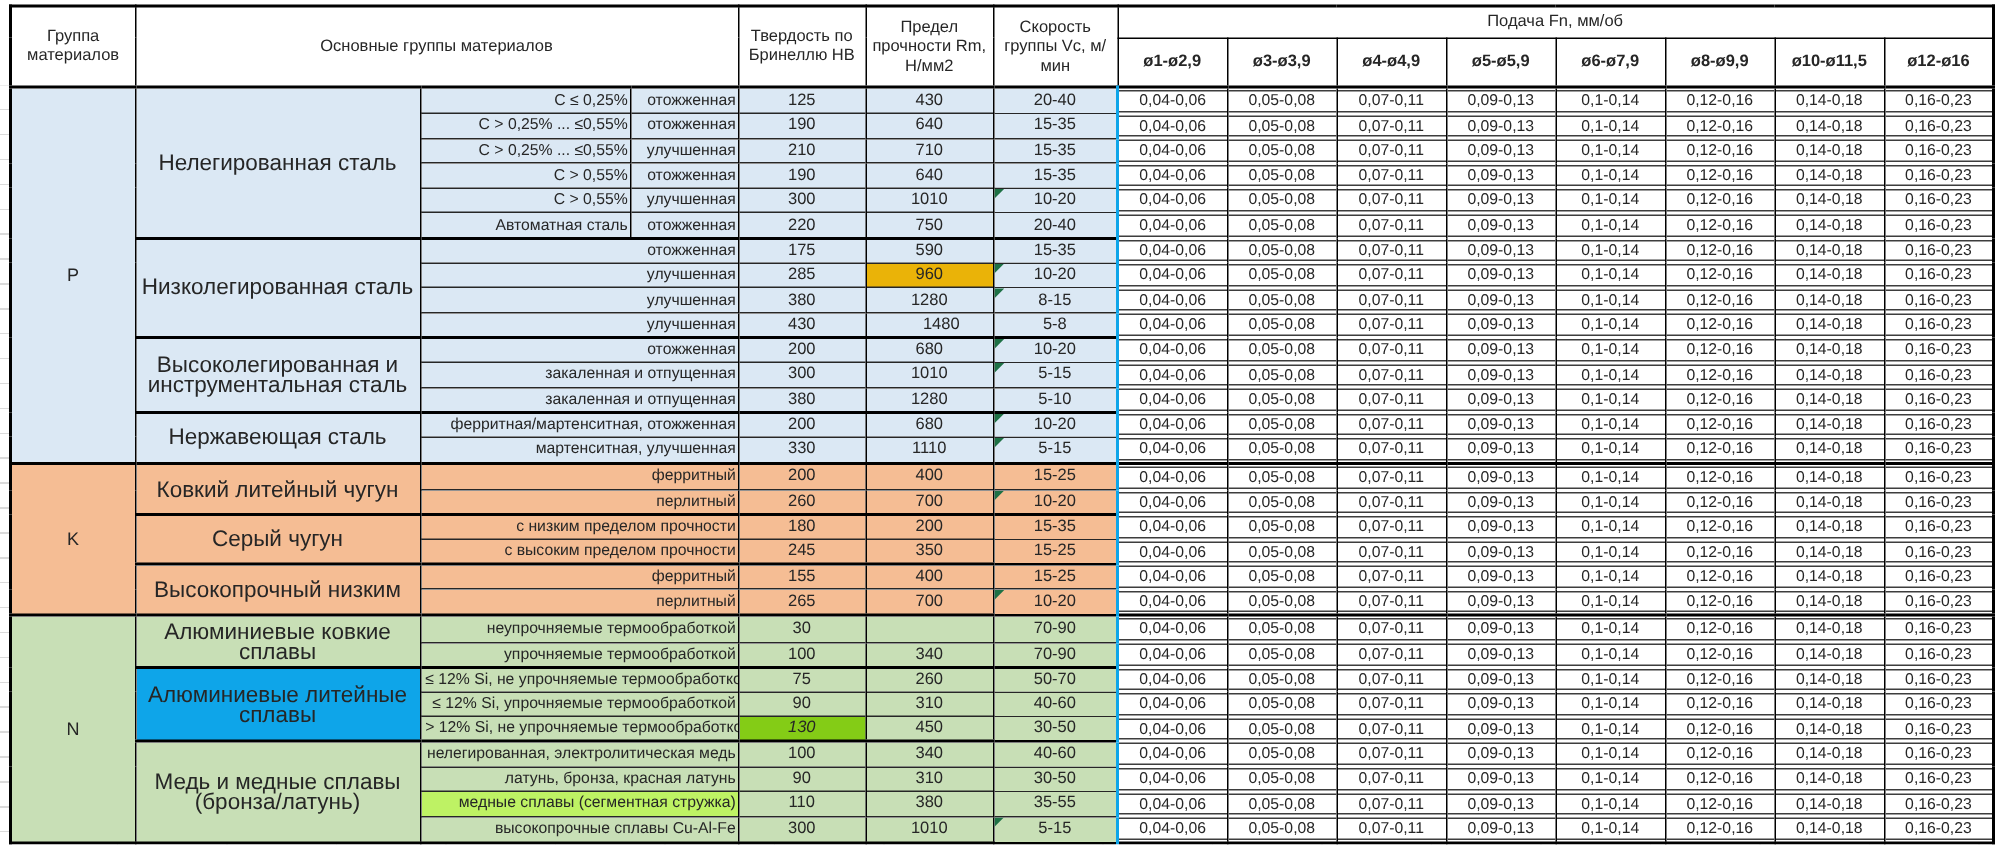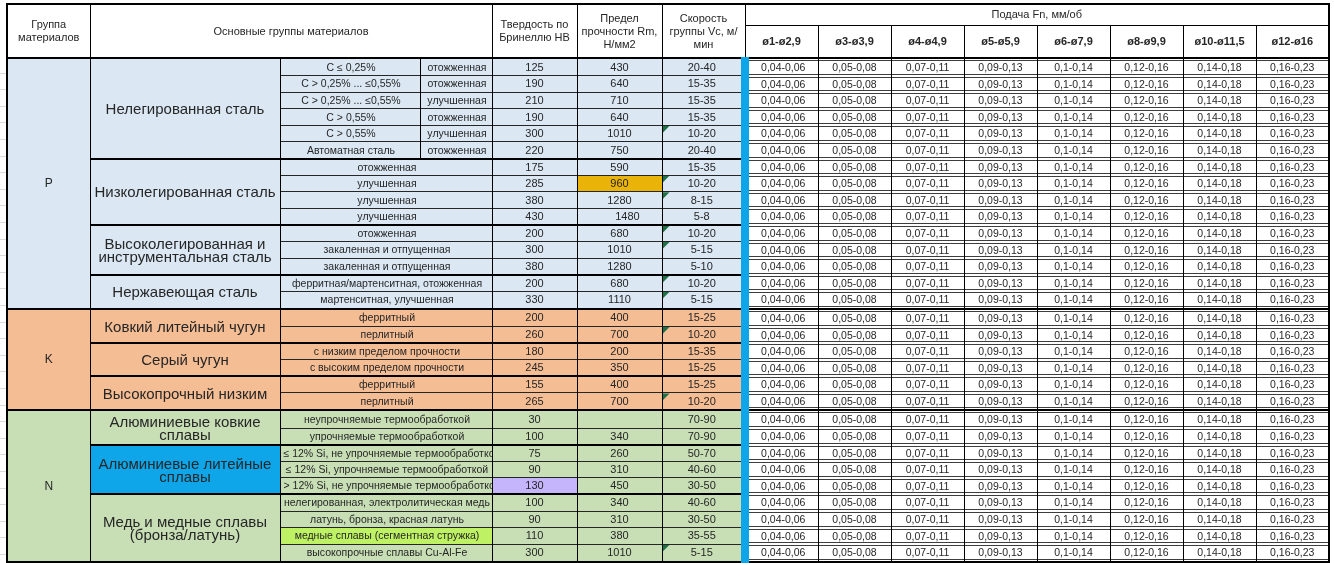--- a/index.html
+++ b/index.html
@@ -27,23 +27,23 @@
   thead { border-bottom:2px solid #000; }
 
   tbody tr { height:16.6px; }
   tbody td { border-right:1px solid #000; border-top:1px solid #262626;
              font-size:11px; line-height:13px; vertical-align:middle; padding:0; }
   tbody tr.sub-start td:not(.feed) { border-top:2px solid #000; }
   tbody tr.grp-start td { border-top:2px solid #000; }
 
   td.gcode  { text-align:center; font-size:12px; border-right:1px solid #000; }
   td.subname{ text-align:center; font-size:15px; padding:0 2px; }
-  td.cond   { text-align:center; font-size:10.5px; padding:0 1px 0 3px; white-space:nowrap; }
+  td.cond   { text-align:right; font-size:10.5px; padding:0 1px 0 3px; white-space:nowrap; }
   td.num    { text-align:center; }
-  td.vc     { border-right:8px solid #0ea5e9; position:relative; }
+  td.vc     { border-right:2px solid #0ea5e9; position:relative; }
   .tri { position:absolute; left:0; top:0; width:7px; height:7px;
          clip-path:polygon(0 0,100% 0,0 100%); }
 
   td.feed { border-top:none; background:#ffffff; padding:1px 0; }
   td.feed > div { border-top:1px solid #3d3d3d; border-bottom:1px solid #3d3d3d;
                   height:12.6px; line-height:12.5px; font-size:10.5px; text-align:center; }
   tbody tr.grp-start td.feed { border-top:2px solid #000; }
 </style>
 </head>
 <body>
@@ -854,21 +854,21 @@
           </td>
           <td class="feed">
             <div>0,14-0,18</div>
           </td>
           <td class="feed">
             <div>0,16-0,23</div>
           </td>
         </tr>
         <tr>
           <td class="cond" colspan="2" style="background: rgb(200, 223, 182);">&gt; 12% Si, не упрочняемые термообработкой</td>
-          <td class="num" style="background: #c4b5fd;">130</td>
+          <td class="num" style="background: #84cc16; font-style: italic;">130</td>
           <td class="num" style="background: rgb(200, 223, 182);">450</td>
           <td class="num vc" style="background: rgb(200, 223, 182);">30-50</td>
           <td class="feed">
             <div>0,04-0,06</div>
           </td>
           <td class="feed">
             <div>0,05-0,08</div>
           </td>
           <td class="feed">
             <div>0,07-0,11</div>

